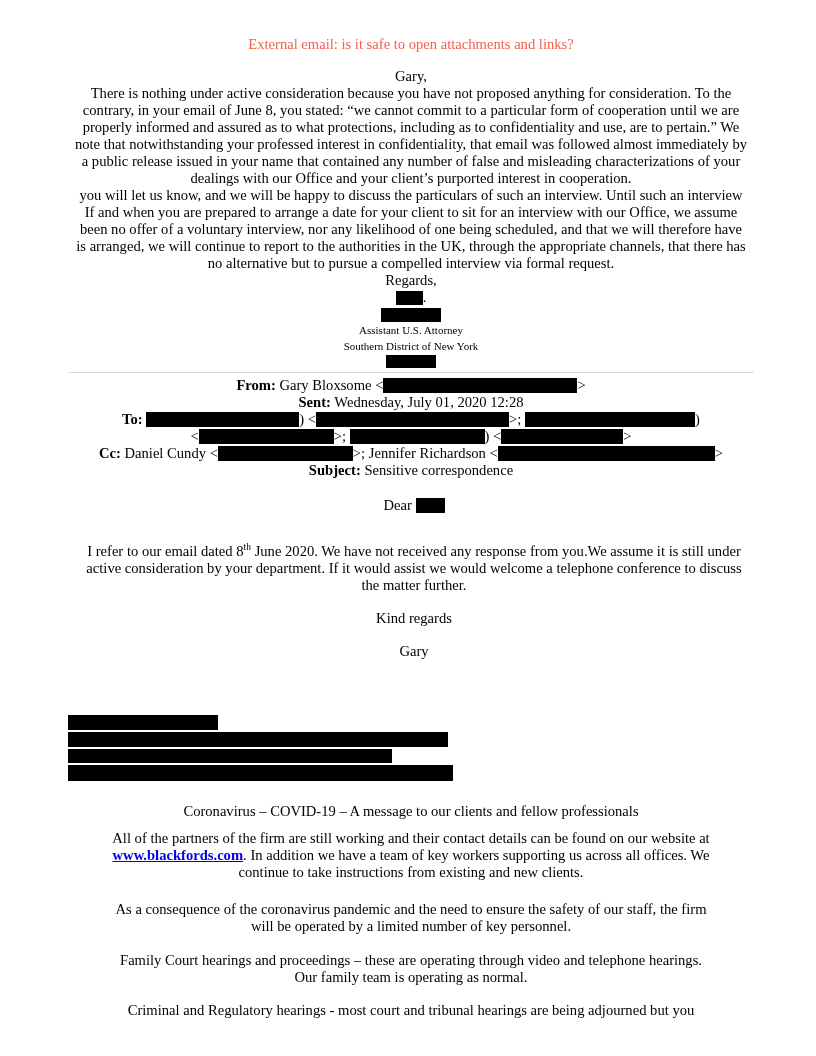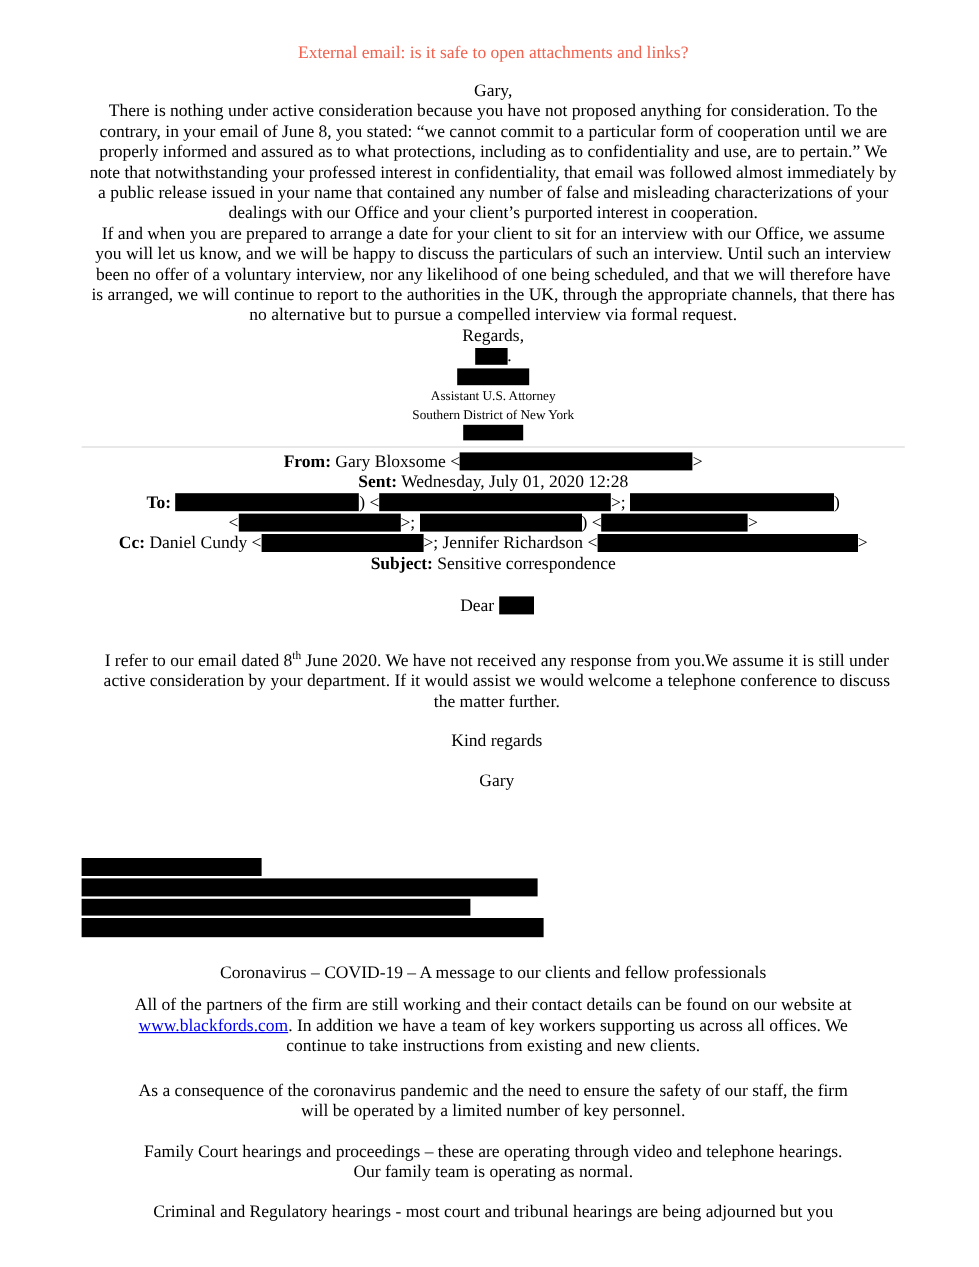--- a/index.html
+++ b/index.html
@@ -31,42 +31,42 @@
   .gap-body { margin-top: 29px; }
   .kind { margin-top: 16px; }
   .signoff { margin-top: 16px; }
   .bars { margin-top: 55px; }
   .block-bar { background: var(--redact-color, #000); margin-bottom: 2px; }
   .footer-heading { margin-top: 22px; }
   .fp1 { margin-top: 10px; }
   .fp2 { margin-top: 20px; }
   .fp3 { margin-top: 17px; }
   .fp4 { margin-top: 16px; }
-  a.doclink { color: var(--link-color, #0000ee); font-weight: normal; text-decoration: underline; cursor: pointer; }
+  a.doclink { color: var(--link-color, #0000ee); font-weight: bold; text-decoration: underline; cursor: pointer; }
   sup { font-size: 9.5px; line-height: 0; vertical-align: super; }
   b { font-weight: bold; }
 </style>
 </head>
 <body>
 
 <div class="page">
   <div class="content">
 
     <div class="banner">External email: is it safe to open attachments and links?</div>
 
     <div>
         <div class="tline">Gary,</div>
         <div class="tline">There is nothing under active consideration because you have not proposed anything for consideration. To the</div>
         <div class="tline">contrary, in your email of June 8, you stated: “we cannot commit to a particular form of cooperation until we are</div>
         <div class="tline">properly informed and assured as to what protections, including as to confidentiality and use, are to pertain.” We</div>
         <div class="tline">note that notwithstanding your professed interest in confidentiality, that email was followed almost immediately by</div>
         <div class="tline">a public release issued in your name that contained any number of false and misleading characterizations of your</div>
         <div class="tline">dealings with our Office and your client’s purported interest in cooperation.</div>
+        <div class="tline">you will let us know, and we will be happy to discuss the particulars of such an interview. Until such an interview</div>
         <div class="tline">If and when you are prepared to arrange a date for your client to sit for an interview with our Office, we assume</div>
-        <div class="tline">you will let us know, and we will be happy to discuss the particulars of such an interview. Until such an interview</div>
         <div class="tline">been no offer of a voluntary interview, nor any likelihood of one being scheduled, and that we will therefore have</div>
         <div class="tline">is arranged, we will continue to report to the authorities in the UK, through the appropriate channels, that there has</div>
         <div class="tline">no alternative but to pursue a compelled interview via formal request.</div>
         <div class="tline">Regards,</div>
         <div class="tline"><span class="redact" style="width: 27px; height: 14px;"></span><span>.</span></div>
         <div class="tline"><span class="redact" style="width: 60px; height: 14px;"></span></div>
       </div>
 
     <div class="sig-small">
         <div class="tline">Assistant U.S. Attorney</div>

